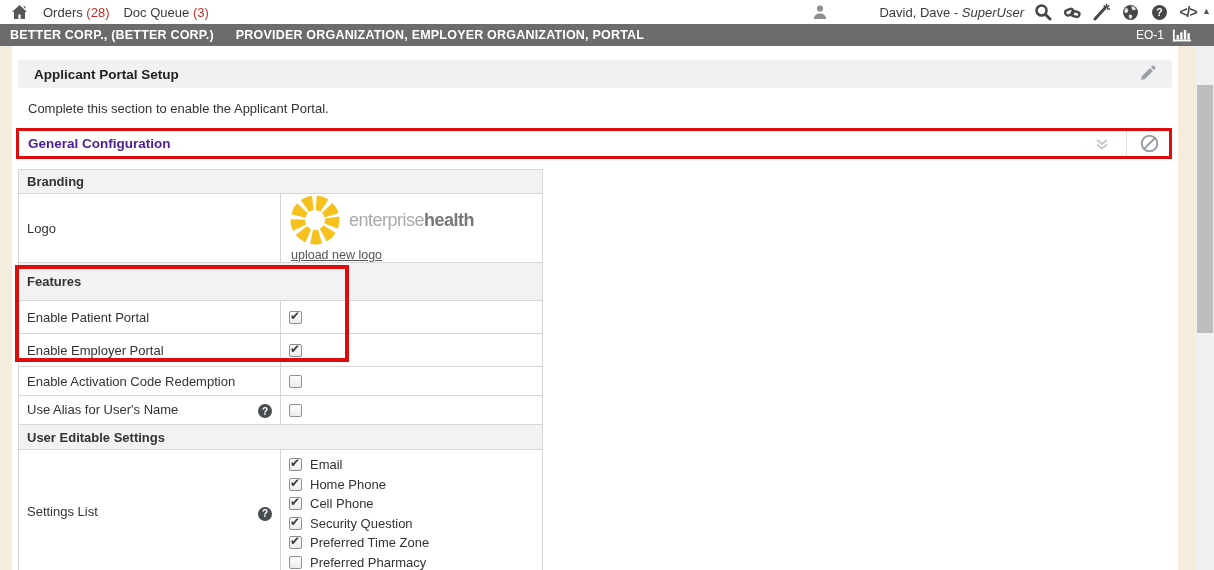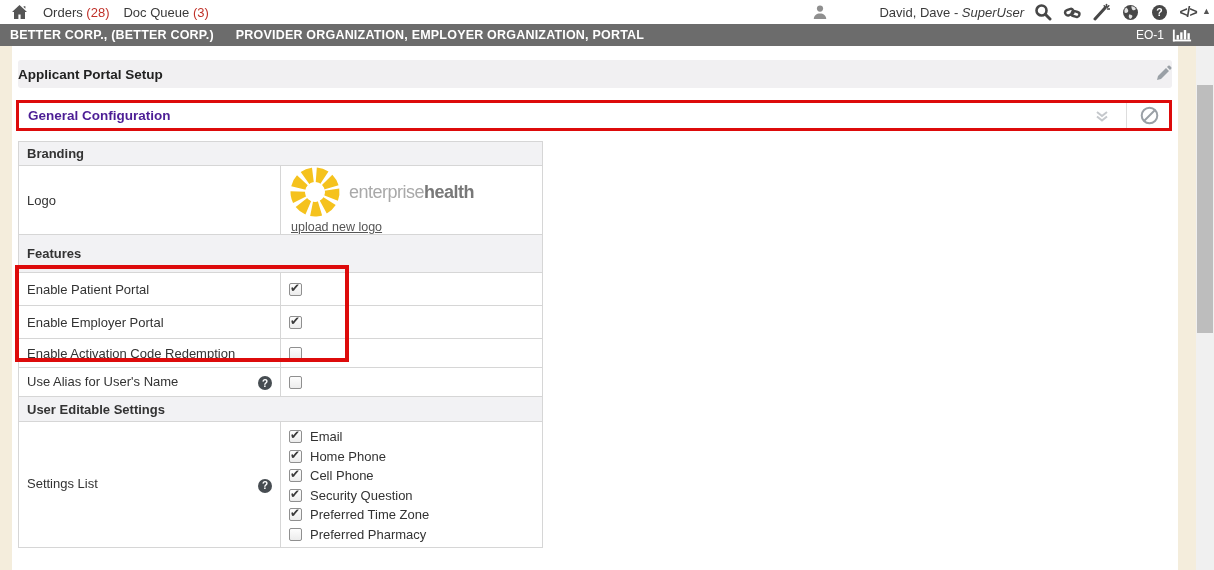--- a/index.html
+++ b/index.html
@@ -22,21 +22,21 @@
   .orgbar { position:absolute; left:0; top:24px; width:1214px; height:22px; background:#6c6c6c; display:flex; align-items:center; color:#fff; }
   .orgbar .org-primary { font-size:12.5px; font-weight:bold; margin-left:10px; letter-spacing:.2px; }
   .orgbar .org-secondary { font-size:12.5px; font-weight:bold; margin-left:22px; letter-spacing:.2px; }
   .orgbar-right { margin-left:auto; display:flex; align-items:center; gap:8px; padding-right:22px; }
   .orgbar-right .eo-label { font-size:12px; }
 
   
   .main { position:absolute; left:0; top:46px; width:1214px; height:524px; background:#f4eddc; }
   .panel { position:absolute; left:12px; top:0; width:1166px; height:524px; background:#fff; overflow:hidden; }
 
-  .setup-header { margin:14px 6px 0 6px; height:28px; background:#f1f0f2; border-radius:3px; display:flex; align-items:center; padding:0 0; }
+  .setup-header { margin:14px 6px 0 6px; height:28px; background:#f1f0f2; border-radius:3px; display:flex; align-items:center; padding:0 16px; }
   .setup-title { font-size:13.5px; font-weight:bold; color:#222; }
   .setup-header .edit-box { margin-left:auto; display:flex; align-items:center; cursor:pointer; }
 
   .description { margin:13px 0 0 16px; font-size:13px; color:#333; }
 
   .config-bar { margin:12px 6px 0 4px; height:31px; background:#fff; border:3px solid #dd0b0b; display:flex; align-items:center; padding:0 10px 0 9px; }
   .config-title { font-size:13.5px; font-weight:bold; color:#4c1d95; }
   .config-actions { margin-left:auto; display:flex; align-items:center; height:100%; }
   .config-actions .divider { width:1px; height:100%; background:#ddd; margin:0 12px 0 14px; }
 
@@ -164,20 +164,21 @@
 
     <div class="setup-header">
       <span class="setup-title">Applicant Portal Setup</span>
       <span class="edit-box">
         <svg width="18" height="18" viewBox="0 0 18 18">
             <path d="M3 15 l1-4 8-8 3 3 -8 8 Z M13 2 l3 3 1.2-1.2 q0.8-0.8 0-1.6 l-1.4-1.4 q-0.8-0.8-1.6 0Z" fill="#9aa0a6"></path>
           </svg>
       </span>
     </div>
 
+    <div class="description">Complete this section to enable the Applicant Portal.</div>
 
     <div class="config-bar">
       <span class="config-title">General Configuration</span>
       <div class="config-actions">
         <span class="tool-icon">
           <svg width="16" height="16" viewBox="0 0 16 16">
               <g fill="none" stroke="#c5c8cc" stroke-width="2">
                 <path d="M3 4 l5 4 5-4"></path>
                 <path d="M3 8.5 l5 4 5-4"></path>
               </g>

